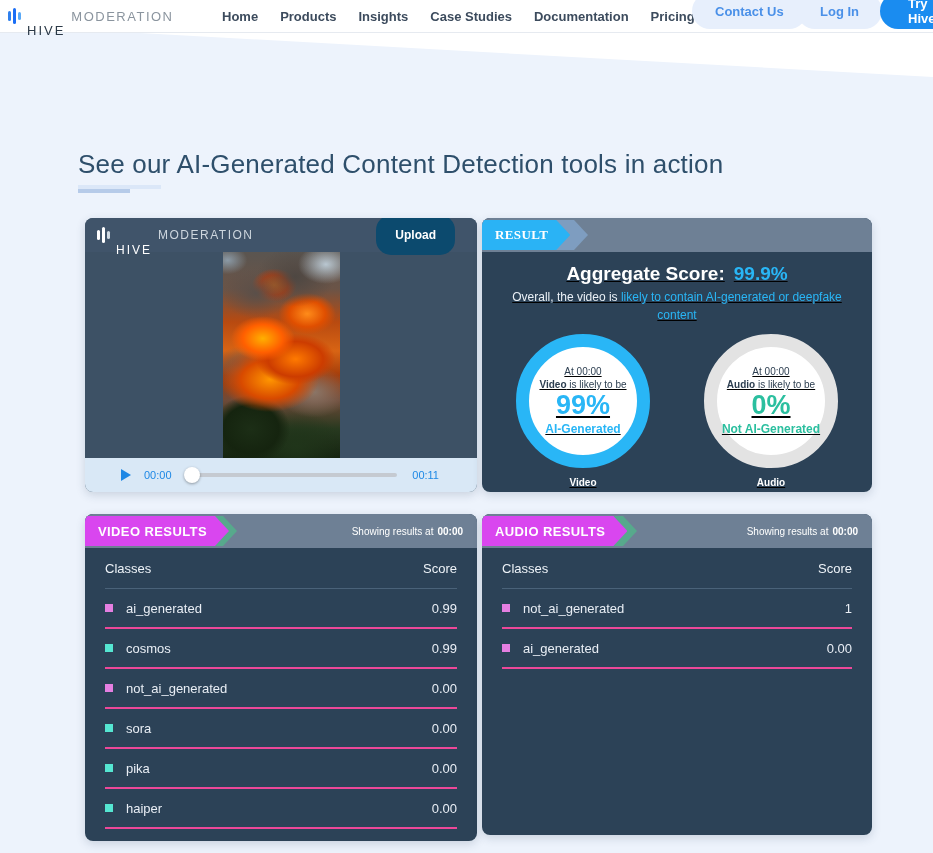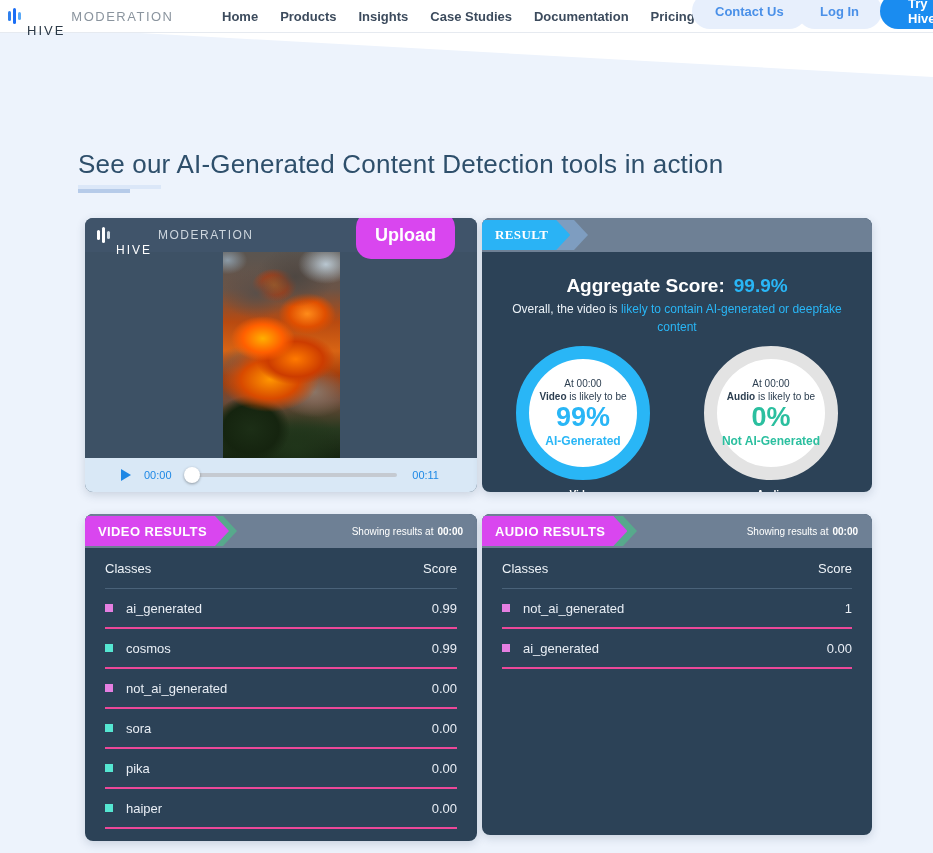--- a/index.html
+++ b/index.html
@@ -66,22 +66,22 @@
 
   
   .player-header { height:34px; background:#40546a; display:flex; align-items:center; padding:0 12px; }
   .player-brand  { display:flex; align-items:center; gap:6px; }
   .player-brand .hive-icon i:nth-child(1){ background:#ffffff; }
   .player-brand .hive-icon i:nth-child(2){ background:#ffffff; }
   .player-brand .hive-icon i:nth-child(3){ background:#cfd9e2; }
   .player-brand .brand-hive { color:#ffffff; font-size:12px; }
   .player-brand .brand-mod  { color:#cdd6de; font-size:12px; }
   .upload-btn {
-    margin-left:auto; margin-right:10px; background:#d946ef; color:#fff;
-    font-size:18px; font-weight:700; padding:13px 19px; border-radius:15px;
+    margin-left:auto; margin-right:10px; background:#0c4a6e; color:#fff;
+    font-size:12px; font-weight:700; padding:13px 19px; border-radius:15px;
     border:none; cursor:pointer;
   }
   .video-area { height:206px; display:flex; justify-content:center; background:#3d5165; }
   .fire-thumb {
     width:117px; height:206px; background-color:#2a2420;
     background-image:
       radial-gradient(40px 28px at 88% 6%,  #b9c7d1 0%, rgba(185,199,209,0) 70%),
       radial-gradient(28px 20px at 4% 4%,   #8b9aa6 0%, rgba(139,154,166,0) 70%),
       radial-gradient(52px 40px at 62% 12%, #4e4742 0%, rgba(78,71,66,0) 75%),
       radial-gradient(46px 34px at 28% 20%, #5a4f49 0%, rgba(90,79,73,0) 75%),
@@ -134,21 +134,21 @@
   .ribbon-back.blue  { background:#7e9dc0; }
   .ribbon-back.green { background:#57a98c; }
   .showing {
     position:absolute; right:14px; top:0; height:34px;
     display:flex; align-items:center; gap:4px;
     font-size:10px; color:#ffffff;
   }
   .showing b { font-weight:700; }
 
   
-  .result-body { text-align:center; padding-top:23px; }
+  .result-body { text-align:center; padding-top:11px;text-decoration:underline; }
   .agg-line { font-size:19px; font-weight:700; color:#ffffff; }
   .agg-value { color:#29b6f6; margin-left:9px; }
   .agg-sub {
     width:362px; margin:3px auto 0; font-size:12px; line-height:1.5;
     color:#eaf0f6;
   }
   .agg-sub .hl { color:#29b6f6; }
   .gauges { display:flex; justify-content:center; gap:54px; margin-top:10px;align-items:flex-end; }
   .gauge { width:134px; }
   .gauge-circle {

